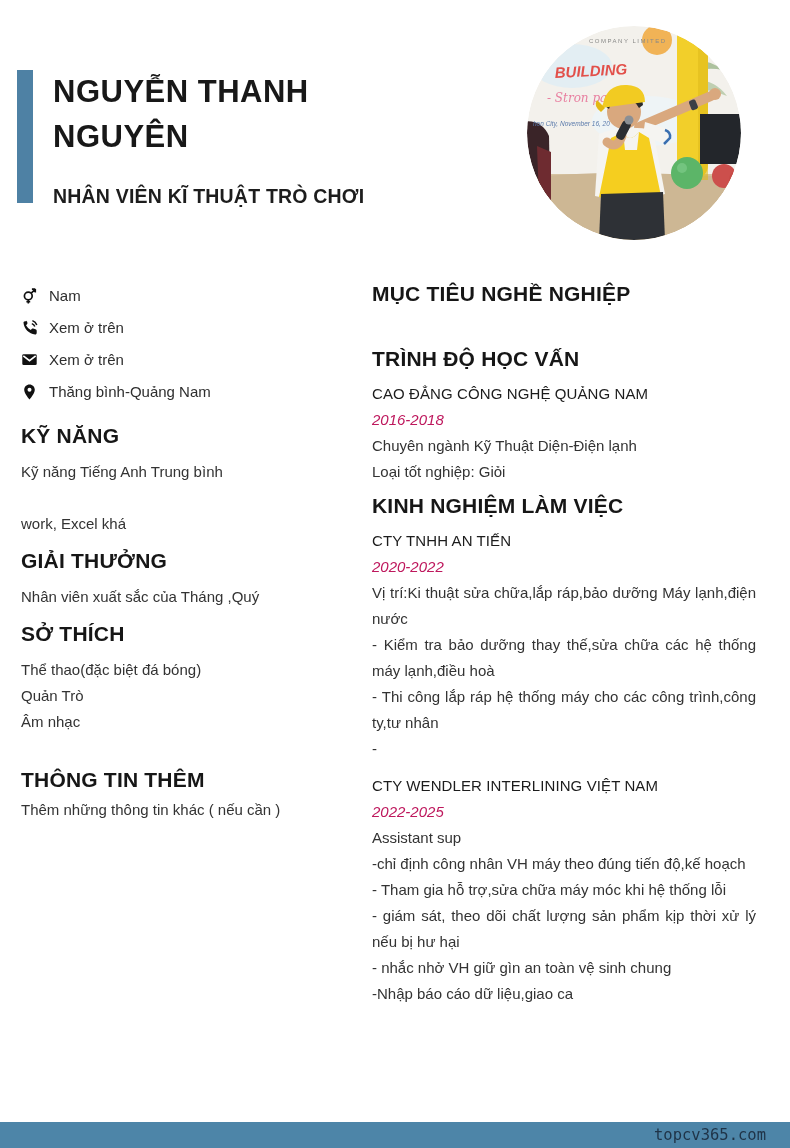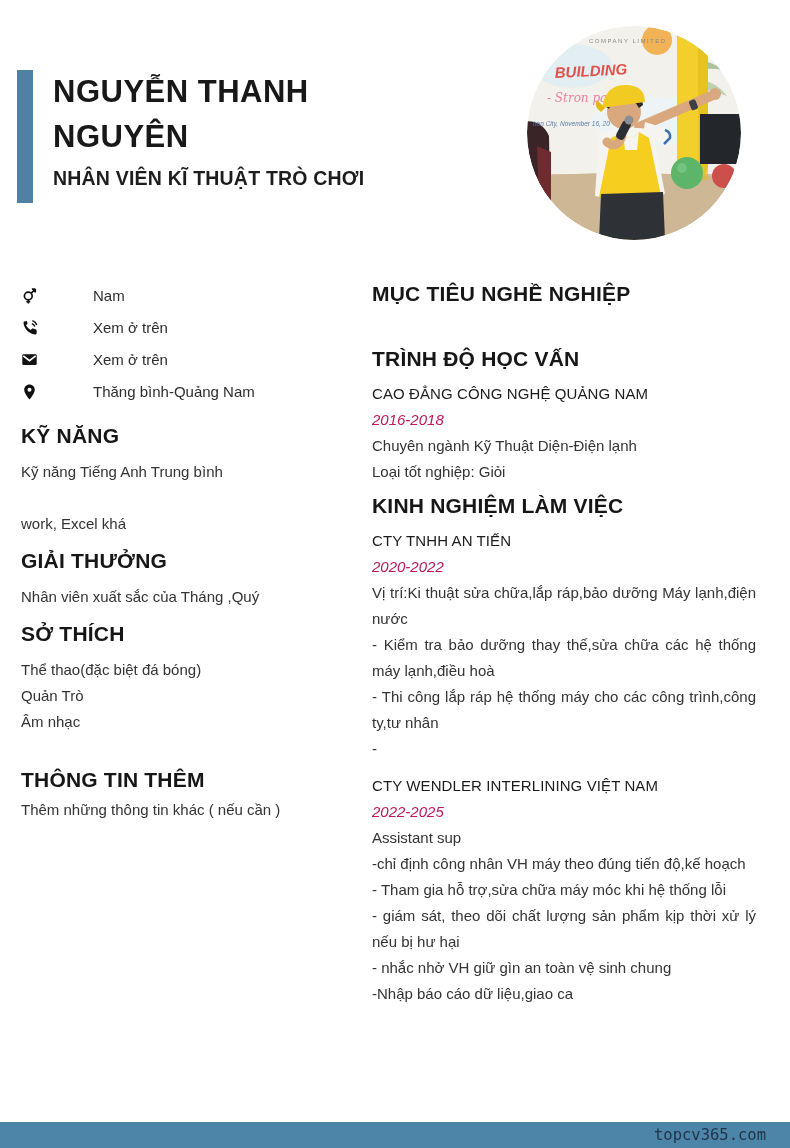--- a/index.html
+++ b/index.html
@@ -5,34 +5,34 @@
   * { margin:0; padding:0; box-sizing:border-box; }
   html,body { width:790px; height:1148px; background:#ffffff; overflow:hidden;
               font-family:"Liberation Sans", sans-serif; color:#333; }
   .abs { position:absolute; }
 
   
   #accent-bar { left:17px; top:70px; width:16px; height:133px; background:#4E81A4; }
   #name-block { left:53px; top:69px; width:470px; }
   .name-line { display:block; font-size:31px; line-height:45px; font-weight:700;
                color:#181818; letter-spacing:.5px; }
-  .job-title { margin-top:8px; font-size:19.5px; font-weight:700; color:#1d1d1d;
+  .job-title { margin-top:26px; font-size:19.5px; font-weight:700; color:#1d1d1d;
                letter-spacing:.2px; }
 
   
   #photo { left:527px; top:26px; width:214px; height:214px; border-radius:50%;
            overflow:hidden; }
 
   
   #left-col  { left:21px;  top:279px; width:331px; }
   #right-col { left:372px; top:279px; width:384px; }
 
   .contact-row { display:flex; align-items:center; height:32px; gap:11px; }
   .contact-row svg { flex:0 0 17px; }
-  .contact-text { font-size:15px; color:#2e2e2e;margin-left:44px; }
+  .contact-text { font-size:15px; color:#2e2e2e; }
 
   .sec-heading { font-size:21px; line-height:30px; font-weight:700; color:#161616;
                  letter-spacing:.2px; }
   .body-lines { font-size:15px; line-height:26px; color:#333; }
   .bline { min-height:26px; }
   .sub-bold { font-size:15px; line-height:26px; font-weight:400; color:#1c1c1c;
               letter-spacing:.1px; }
   .years { font-size:15px; line-height:26px; font-style:italic; color:#be185d; }
   .jline { text-align:justify; }
 

